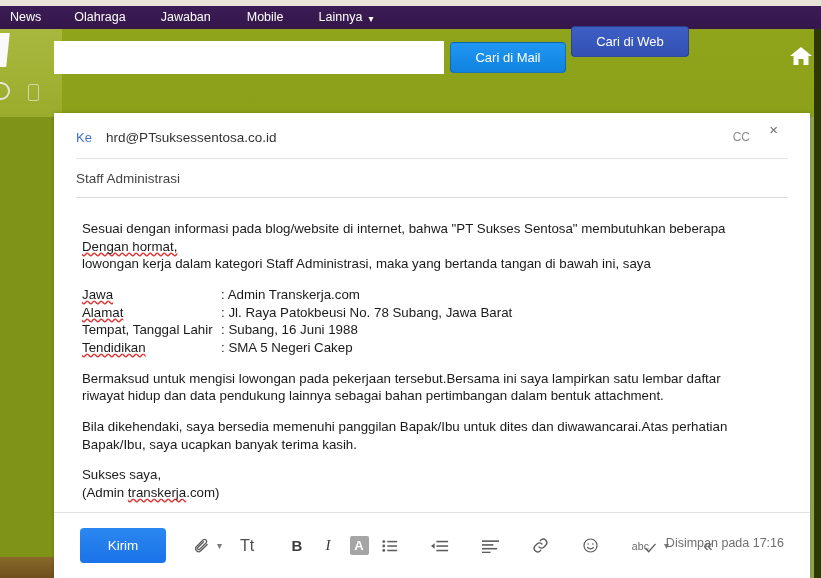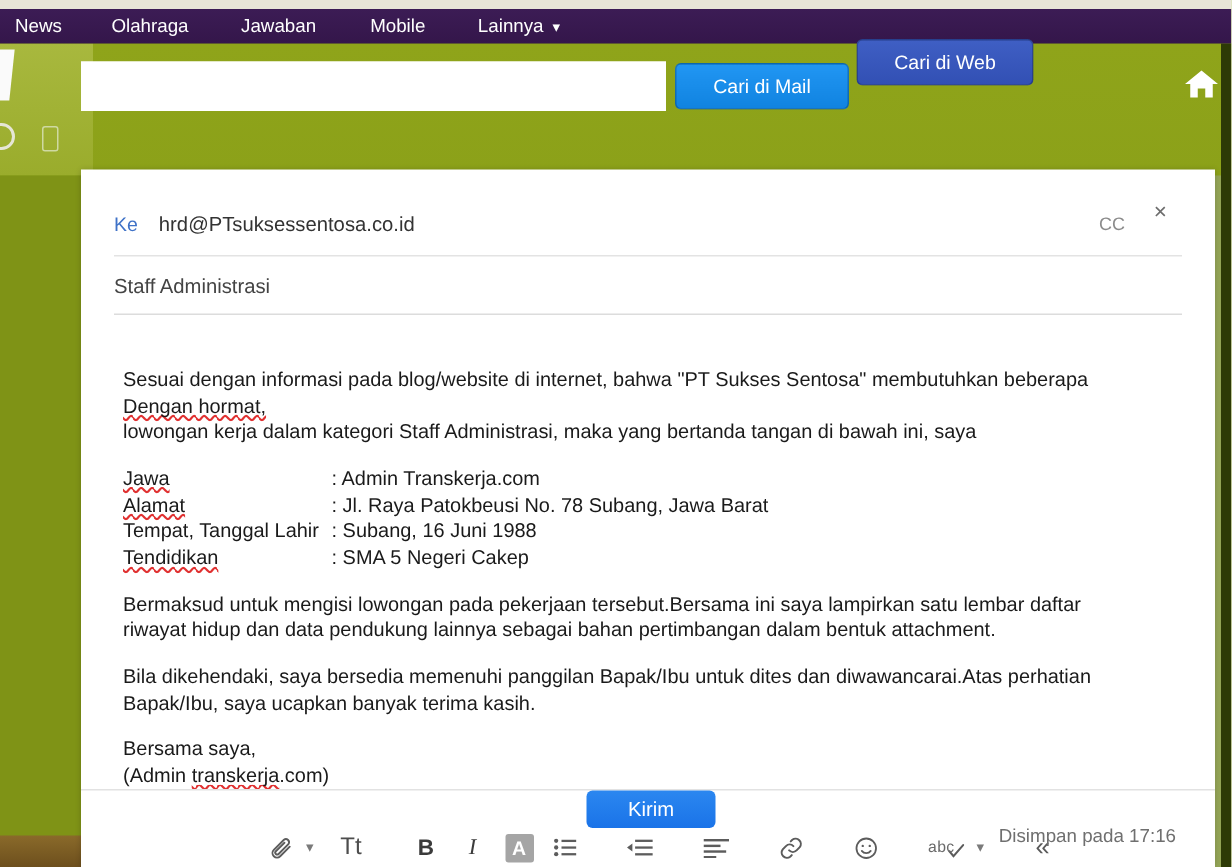--- a/index.html
+++ b/index.html
@@ -86,21 +86,21 @@
     border:1.5px solid #cfd9a2; border-radius:2px;
   }
 
   
   .compose {
     position: absolute; left: 54px; top: 113px; width: 756px; height: 465px;
     background: #ffffff;
     box-shadow: 0 0 4px rgba(0,0,0,.2);
     display: flex; flex-direction: column;
   }
-  .compose-head { position: relative; padding: 16px 22px; }
+  .compose-head { position: relative; padding: 4px 22px; }
   .row-to {
     display: flex; align-items: center; height: 42px;
     border-bottom: 1px solid #e3e3e3; position: relative;
   }
   .lbl-ke { color: #3f72c7; font-size: 13px; margin-right: 14px; }
   .to-value { color: #333333; font-size: 13.5px; }
   .lbl-cc {
     position: absolute; right: 38px; top: 13px;
     color: #8b8b8b; font-size: 12px; cursor: pointer;
   }
@@ -124,23 +124,23 @@
   .para.tight { margin-bottom: 0; }
   .sp { color: #1a1a1a; text-decoration: underline wavy #e03030;
         text-decoration-skip-ink: none; }
   .kv { display: flex; }
   .kv .k { width: 139px; white-space: nowrap; }
   .kv .v { white-space: nowrap; }
   .block-gap { height: 13px; }
 
   
   .compose-foot {
-    height: 52px; border-top: 1px solid #e2e2e2;
+    height: 66px; border-top: 1px solid #e2e2e2;
     display: flex; align-items: center; padding: 0 22px 0 26px;
-    position: relative; background:#fff;flex-direction:column;
+    position: relative; background:#fff;
   }
   .btn-send {
     width: 86px; height: 35px; border-radius: 4px; border: none;
     background: linear-gradient(180deg,#2b87f0 0%,#1a73e8 100%);
     color: #fff; font-size: 13.5px; cursor: pointer;
     font-family: "Liberation Sans", sans-serif;
   }
   .tools { display: flex; align-items: center; margin-left: 24px; }
   .tool {
     width: 22px; height: 26px; margin-right: 9px;
@@ -256,21 +256,21 @@
       <div class="block-gap"></div>
 
       <div class="para tight">
         <div>Bila dikehendaki, saya bersedia memenuhi panggilan Bapak/Ibu untuk dites dan diwawancarai.Atas perhatian</div>
         <div>Bapak/Ibu, saya ucapkan banyak terima kasih.</div>
       </div>
 
       <div class="block-gap"></div>
 
       <div class="para tight">
-        <div>Bersama saya,</div>
+        <div>Sukses saya,</div>
         <div>
           <span>(Admin </span><span class="sp">transkerja</span><span>.com)</span>
         </div>
       </div>
 
     </div>
 
     <div class="compose-foot">
       <button class="btn-send">Kirim</button>
 

